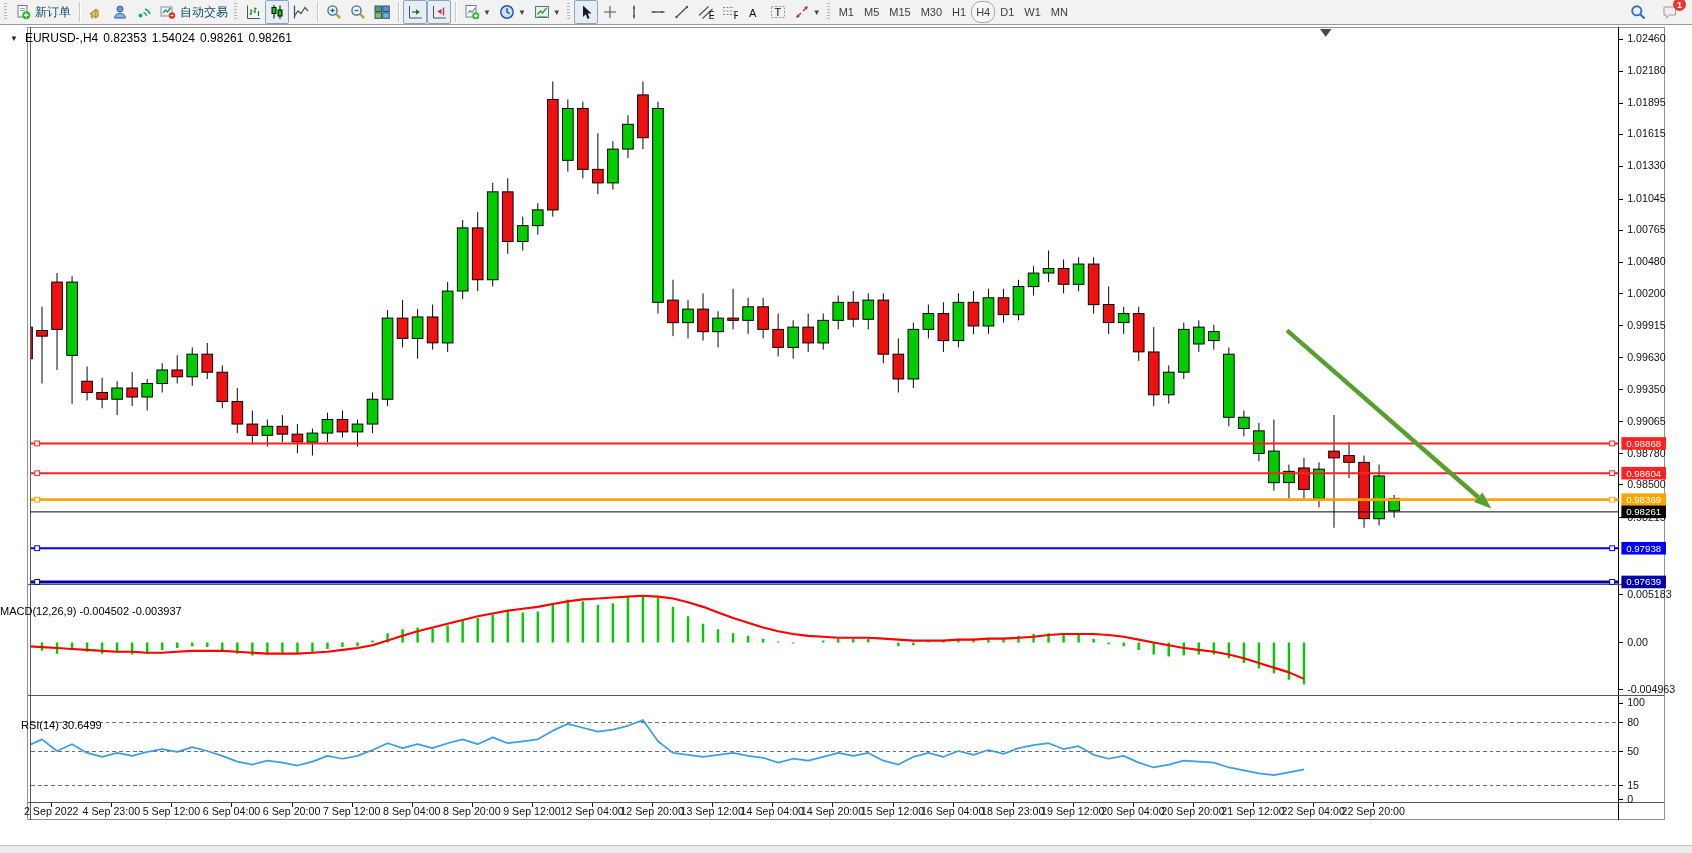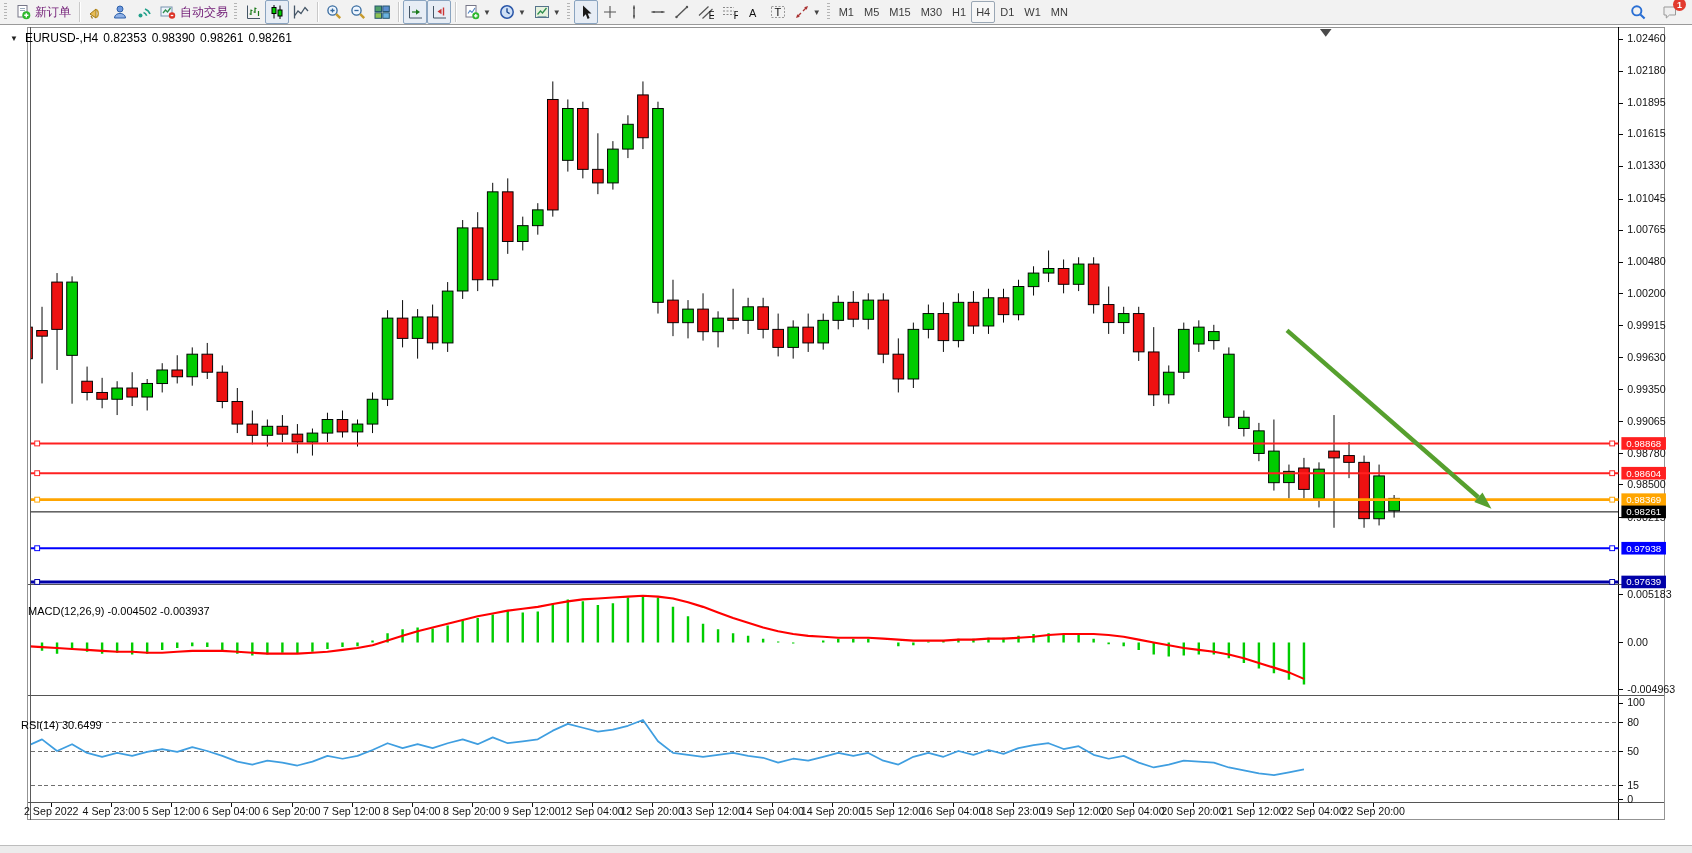--- a/index.html
+++ b/index.html
@@ -5,24 +5,24 @@
   html,body{margin:0;padding:0;background:#e8e8e8;}
   .app{position:relative;width:1692px;height:853px;background:#fff;overflow:hidden;
        font-family:"Liberation Sans",sans-serif;-webkit-font-smoothing:antialiased;}
   
   .toolbar{position:absolute;left:0;top:0;width:1692px;height:25px;background:#f2f2f2;
            border-bottom:1px solid #9a9a9a;display:flex;align-items:center;padding-left:2px;box-sizing:border-box;}
   .tbtn{height:22px;display:flex;align-items:center;justify-content:center;padding:0 3px;
         border:1px solid transparent;border-radius:2px;cursor:default;position:relative;}
   .tbtn.active{background:#e7edf5;border-color:#8aa4c0;}
   .tbtn svg{display:block;}
-  .tlabel{font-size:12px;color:#701a75;margin-left:4px;white-space:nowrap;}
+  .tlabel{font-size:12px;color:#0c4a6e;margin-left:4px;white-space:nowrap;}
   .tf{font-size:11px;color:#3c3c3c;padding:0 4px;height:20px;display:flex;align-items:center;
       border:1px solid transparent;border-radius:2px;}
-  .tf.active{background:#f7f7f7;border-color:#9aa7b5;}
+  .tf.active{background:#f7f7f7;border-color:#9aa7b5;border-radius:10px;}
   .sep{width:1px;height:20px;background:#c9c9c9;margin:0 4px;box-shadow:1px 0 0 #ffffff;}
   .grip{width:3px;height:18px;margin:0 4px 0 2px;
         background:repeating-linear-gradient(180deg,#b4b4b4 0 1px,transparent 1px 3px);}
   .dd{font-size:8px;color:#444;margin-left:3px;}
   .right-box{margin-left:auto;display:flex;align-items:center;margin-right:10px;gap:8px;}
   .badge{position:absolute;top:-3px;right:-5px;min-width:13px;height:13px;background:#e23a2e;color:#fff;
          border-radius:7px;font-size:9px;font-weight:bold;display:flex;align-items:center;justify-content:center;}
   
   .chart-area{position:absolute;left:0;top:26px;width:1692px;height:819px;background:#fff;}
   #chart-svg{position:absolute;left:0;top:0;}
@@ -702,22 +702,22 @@
           <line x1="1644" y1="824.5" x2="1648" y2="824.5" stroke="#000"></line>
           <text x="1652" y="828">0</text>
         </g>
       </svg>
   </div>
 
   <div class="chart-title">
     <span class="tri">▼</span>
     <span>EURUSD-,H4</span>
     <span>0.82353</span>
-    <span>0.98390</span>
+    <span>1.54024</span>
     <span>0.98261</span>
     <span>0.98261</span>
   </div>
 
-  <span class="overlay-label" style="left:28px;top:605px;">MACD(12,26,9) -0.004502 -0.003937</span>
+  <span class="overlay-label" style="left:0;top:605px;">MACD(12,26,9) -0.004502 -0.003937</span>
   <span class="overlay-label" style="left:10px;top:719px;margin-left:11px;">RSI(14) 30.6499</span>
 
   <div class="bottom-strip"></div>
 </div>
 
 </body></html>

